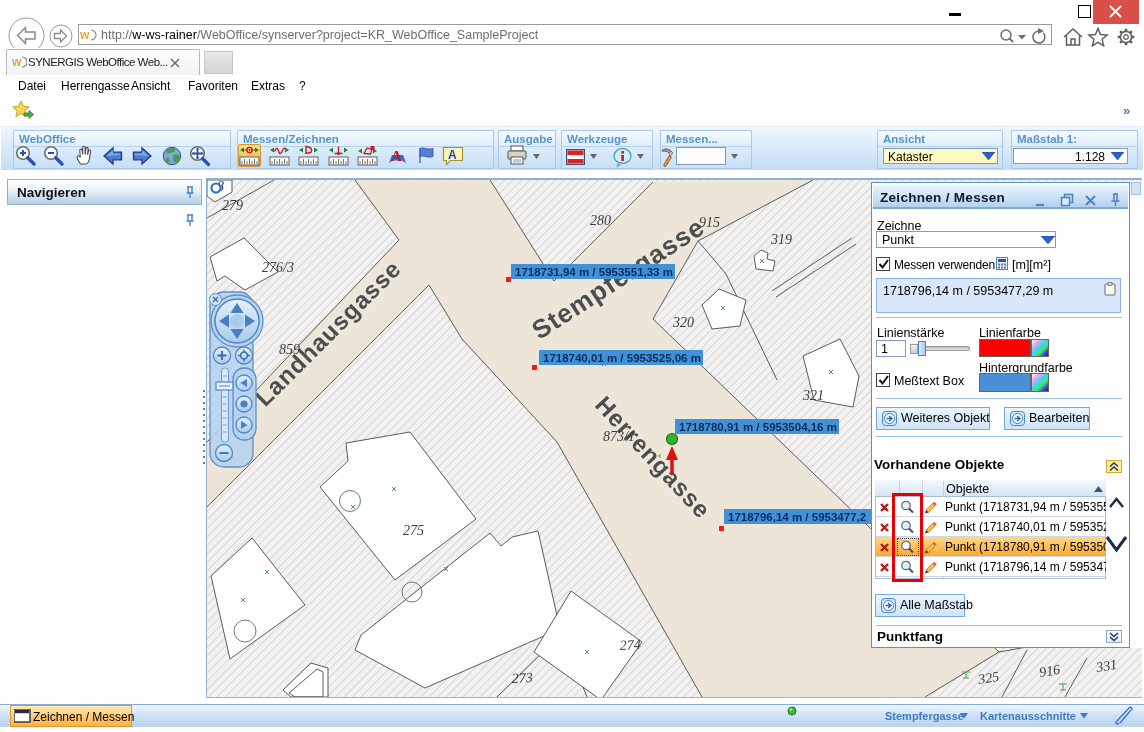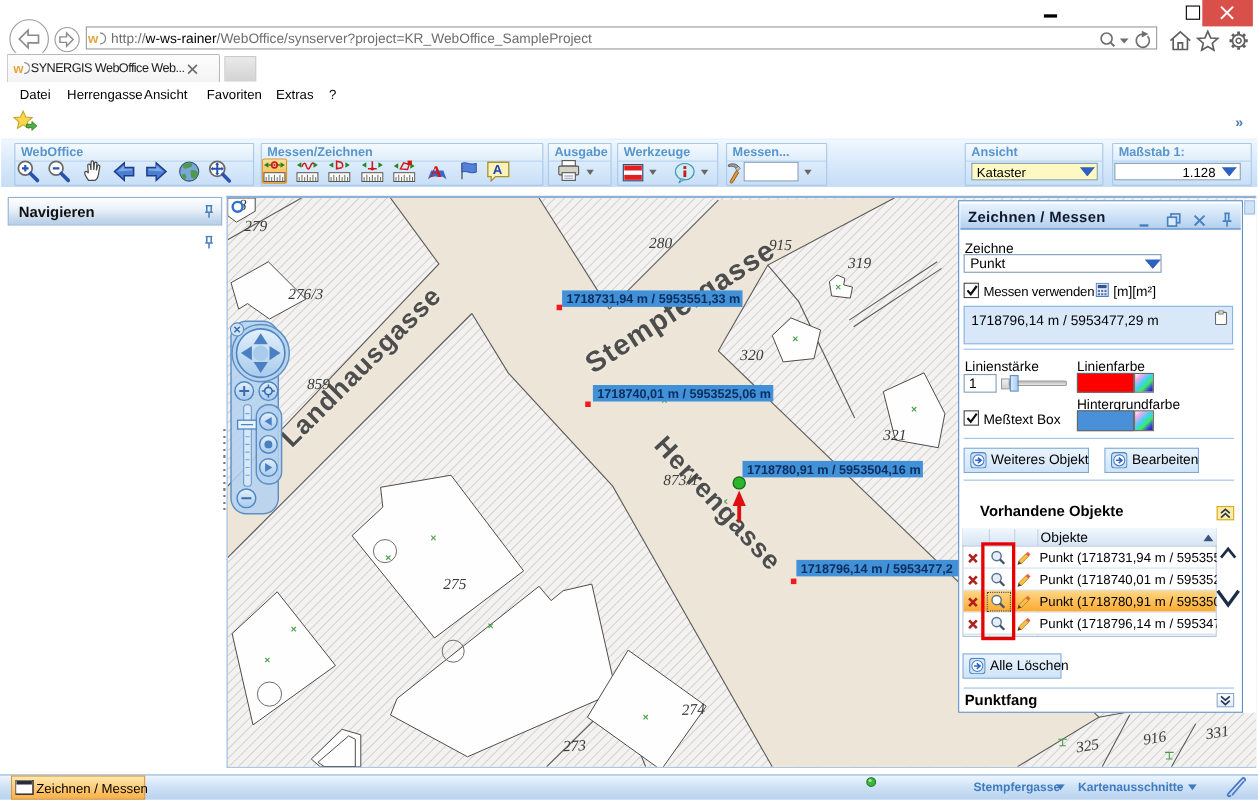--- a/index.html
+++ b/index.html
@@ -536,21 +536,21 @@
     </svg>
  <div class="rlabel" style="left:29px;top:228px">Weiteres Objekt</div>
  <div class="rbtn" style="left:132px;top:224px;width:86px"></div>
  <svg style="position:absolute;left:138px;top:228px" width="15" height="15">
       <rect x=".5" y=".5" width="14" height="14" rx="3" fill="#cfe4f8" stroke="#4f86c2"></rect>
       <circle cx="7.5" cy="7.5" r="5" fill="#fff" stroke="#4a7fc1"></circle>
       <path d="M4.5 7.5 h5 m-2.5 -2.5 l3 2.5 -3 2.5" fill="none" stroke="#2a62c8" stroke-width="1.4"></path>
     </svg>
  <div class="rlabel" style="left:157px;top:228px">Bearbeiten</div>
  <div class="rsep" style="top:253px"></div>
- <div class="rlabel" style="left:19px;top:274px;font-weight:bold;font-size:13.5px">Vorhandene Objekte</div>
+ <div class="rlabel" style="left:2px;top:274px;font-weight:bold;font-size:13.5px">Vorhandene Objekte</div>
  <div style="position:absolute;left:234px;top:277px;width:16px;height:13px;background:#ffec9e;border:1px solid #d8a830"></div>
  <svg style="position:absolute;left:235px;top:277px" width="14" height="13">
       <g fill="none" stroke="#24365e" stroke-width="1.5">
         <path d="M3 6.5 L7 3 L11 6.5 M3 10.5 L7 7 L11 10.5"></path>
       </g>
     </svg>
 
  <div style="position:absolute;left:3px;top:297px;width:231px;height:99px;border:1px solid #a8bdd6"></div>
  <div style="position:absolute;left:3px;top:297px;width:231px;height:17px;background:linear-gradient(#f2f8fe,#d6e4f4);border-bottom:1px solid #a8bdd6;font-size:12.5px">
       <span style="position:absolute;left:71px;top:2px">Objekte</span>
@@ -620,21 +620,21 @@
         <polygon points="8.5,3.5 11,6 12.8,4.2 10.3,1.7" fill="#e86048"></polygon>
       </svg>
  </div>
  <div style="position:absolute;left:20px;top:310px;width:31px;height:89px;border:3px solid #e80000"></div>
  <div class="rbtn" style="left:3px;top:411px;width:90px"></div>
  <svg style="position:absolute;left:9px;top:415px" width="15" height="15">
       <rect x=".5" y=".5" width="14" height="14" rx="3" fill="#cfe4f8" stroke="#4f86c2"></rect>
       <circle cx="7.5" cy="7.5" r="5" fill="#fff" stroke="#4a7fc1"></circle>
       <path d="M4.5 7.5 h5 m-2.5 -2.5 l3 2.5 -3 2.5" fill="none" stroke="#2a62c8" stroke-width="1.4"></path>
     </svg>
- <div class="rlabel" style="left:28px;top:415px">Alle Löschen</div>
+ <div class="rlabel" style="left:28px;top:415px">Alle Maßstab</div>
  <div class="rsep" style="top:442px"></div>
  <div class="rlabel" style="left:5px;top:446px;font-weight:bold;font-size:13.5px">Punktfang</div>
  <div style="position:absolute;left:234px;top:447px;width:16px;height:13px;background:linear-gradient(#fdfdfd,#e2ecf6);border:1px solid #8aa8c8"></div>
  <svg style="position:absolute;left:235px;top:447px" width="14" height="13">
       <g fill="none" stroke="#24365e" stroke-width="1.5">
         <path d="M3 3 L7 6.5 L11 3 M3 7 L7 10.5 L11 7"></path>
       </g>
     </svg>
 
  <svg style="position:absolute;left:236px;top:314px" width="17" height="12">

